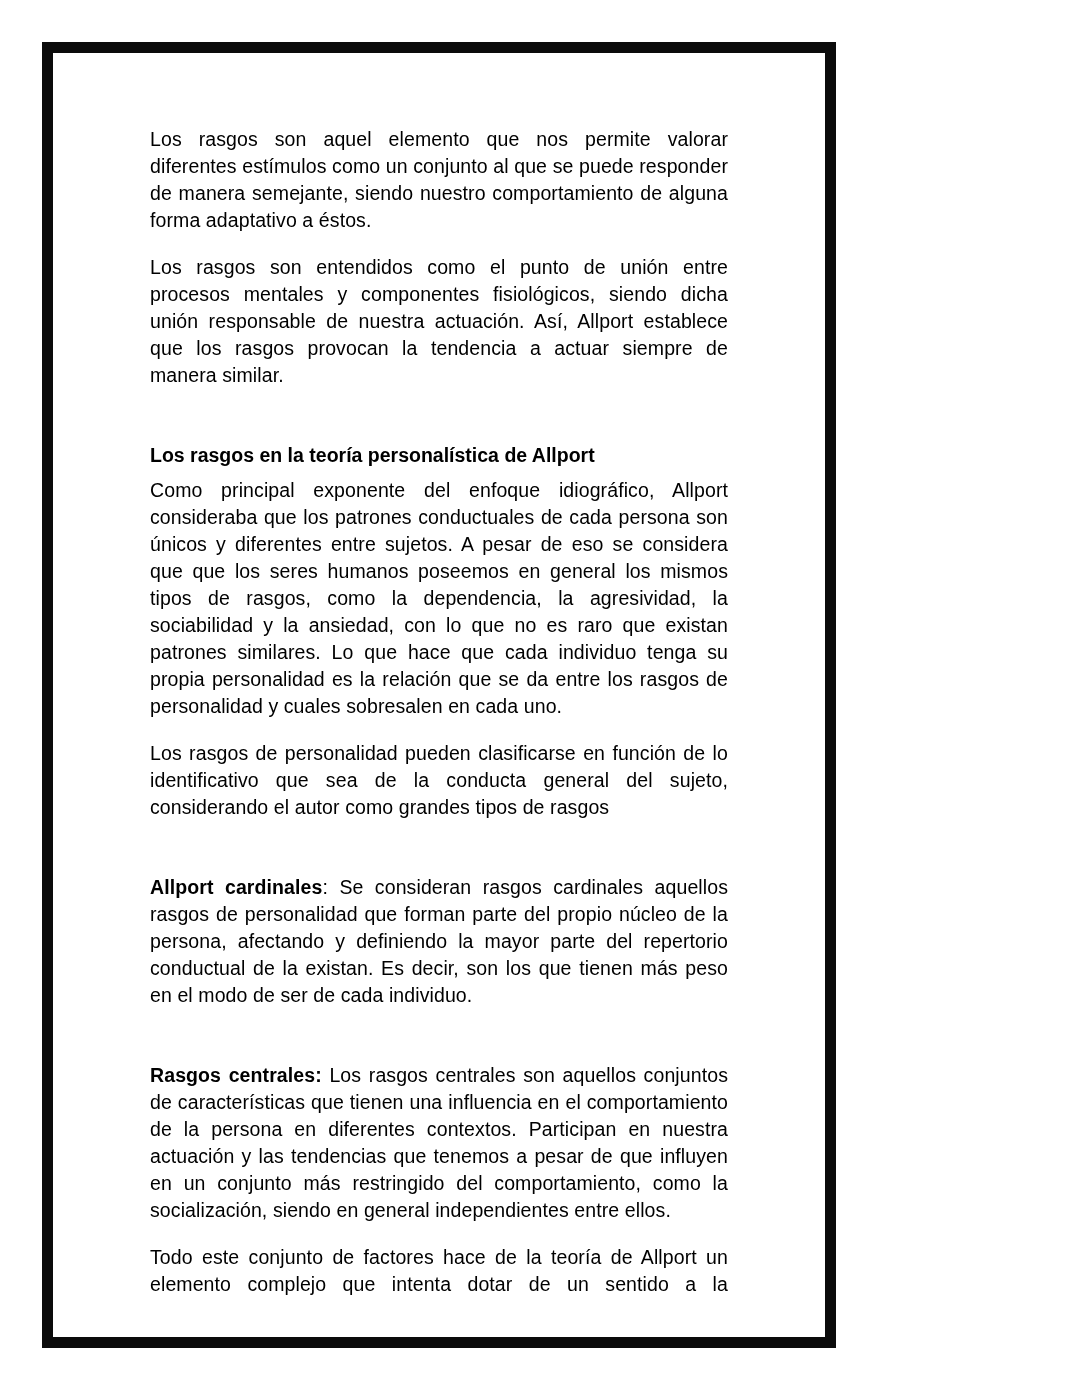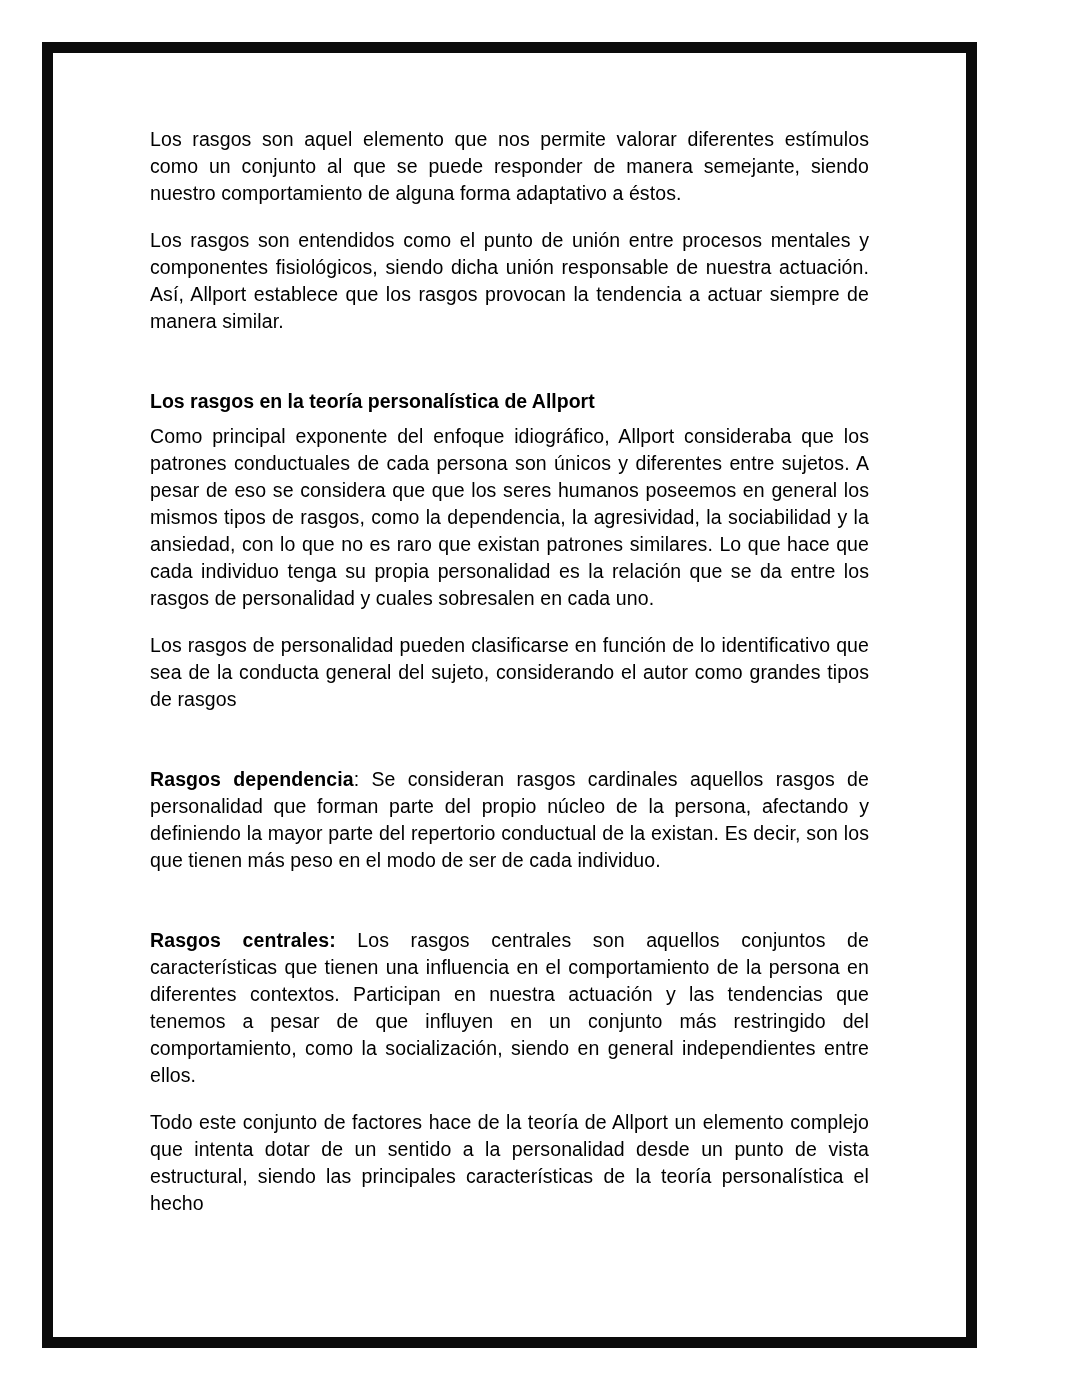--- a/index.html
+++ b/index.html
@@ -11,21 +11,21 @@
     width: 1080px;
     height: 1397px;
     position: relative;
     font-family: "Liberation Sans", "DejaVu Sans", sans-serif;
     color: #000000;
   }
   .page-frame {
     position: absolute;
     left: 42px;
     top: 42px;
-    width: 935px;
+    width: 794px;
     height: 1306px;
     box-sizing: border-box;
     border: 11px solid #0b0b0b;
     background: #ffffff;
   }
   .page-content {
     position: absolute;
     left: 97px;
     right: 97px;
     top: 73px;
@@ -62,21 +62,21 @@
     <p>Los rasgos son aquel elemento que nos permite valorar diferentes estímulos como un conjunto al que se puede responder de manera semejante, siendo nuestro comportamiento de alguna forma adaptativo a éstos.</p>
 
     <p>Los rasgos son entendidos como el punto de unión entre procesos mentales y componentes fisiológicos, siendo dicha unión responsable de nuestra actuación. Así, Allport establece que los rasgos provocan la tendencia a actuar siempre de manera similar.</p>
 
     <h2>Los rasgos en la teoría personalística de Allport</h2>
 
     <p>Como principal exponente del enfoque idiográfico, Allport consideraba que los patrones conductuales de cada persona son únicos y diferentes entre sujetos. A pesar de eso se considera que que los seres humanos poseemos en general los mismos tipos de rasgos, como la dependencia, la agresividad, la sociabilidad y la ansiedad, con lo que no es raro que existan patrones similares. Lo que hace que cada individuo tenga su propia personalidad es la relación que se da entre los rasgos de personalidad y cuales sobresalen en cada uno.</p>
 
     <p>Los rasgos de personalidad pueden clasificarse en función de lo identificativo que sea de la conducta general del sujeto, considerando el autor como grandes tipos de rasgos</p>
 
-    <p class="spaced"><span class="lead-bold">Rasgos dependencia</span><span>: Se consideran rasgos cardinales aquellos rasgos de personalidad que forman parte del propio núcleo de la persona, afectando y definiendo la mayor parte del repertorio conductual de la existan. Es decir, son los que tienen más peso en el modo de ser de cada individuo.</span></p>
+    <p class="spaced"><span class="lead-bold">Allport cardinales</span><span>: Se consideran rasgos cardinales aquellos rasgos de personalidad que forman parte del propio núcleo de la persona, afectando y definiendo la mayor parte del repertorio conductual de la existan. Es decir, son los que tienen más peso en el modo de ser de cada individuo.</span></p>
 
     <p class="spaced"><span class="lead-bold">Rasgos centrales:</span><span> Los rasgos centrales son aquellos conjuntos de características que tienen una influencia en el comportamiento de la persona en diferentes contextos. Participan en nuestra actuación y las tendencias que tenemos a pesar de que influyen en un conjunto más restringido del comportamiento, como la socialización, siendo en general independientes entre ellos.</span></p>
 
 
     <p>Todo este conjunto de factores hace de la teoría de Allport un elemento complejo que intenta dotar de un sentido a la personalidad desde un punto de vista estructural, siendo las principales características de la teoría personalística el hecho</p>
 
   </div>
 </div>
 
 </body></html>

